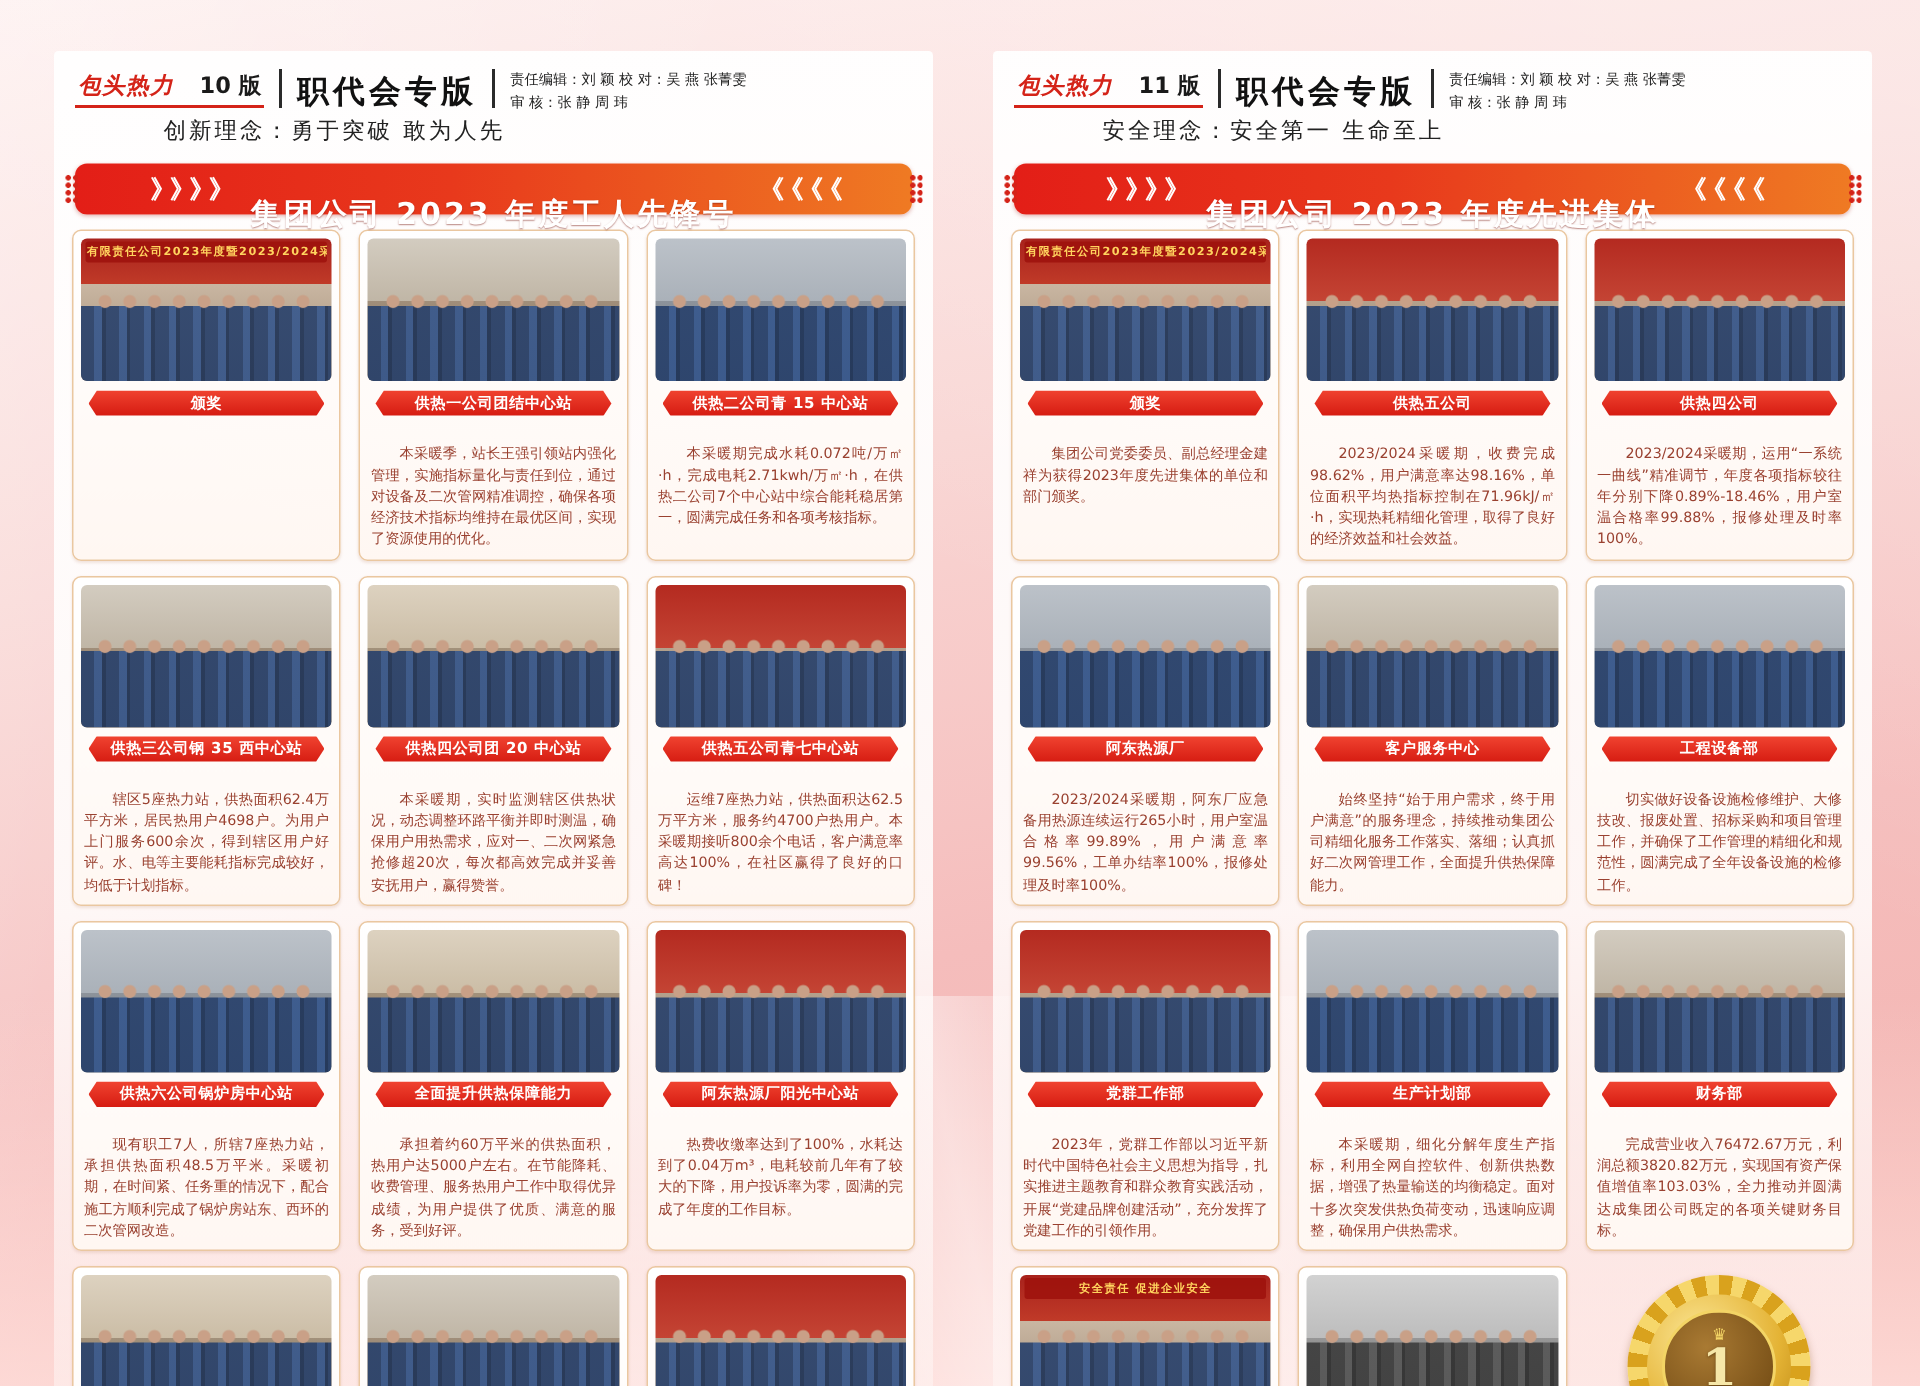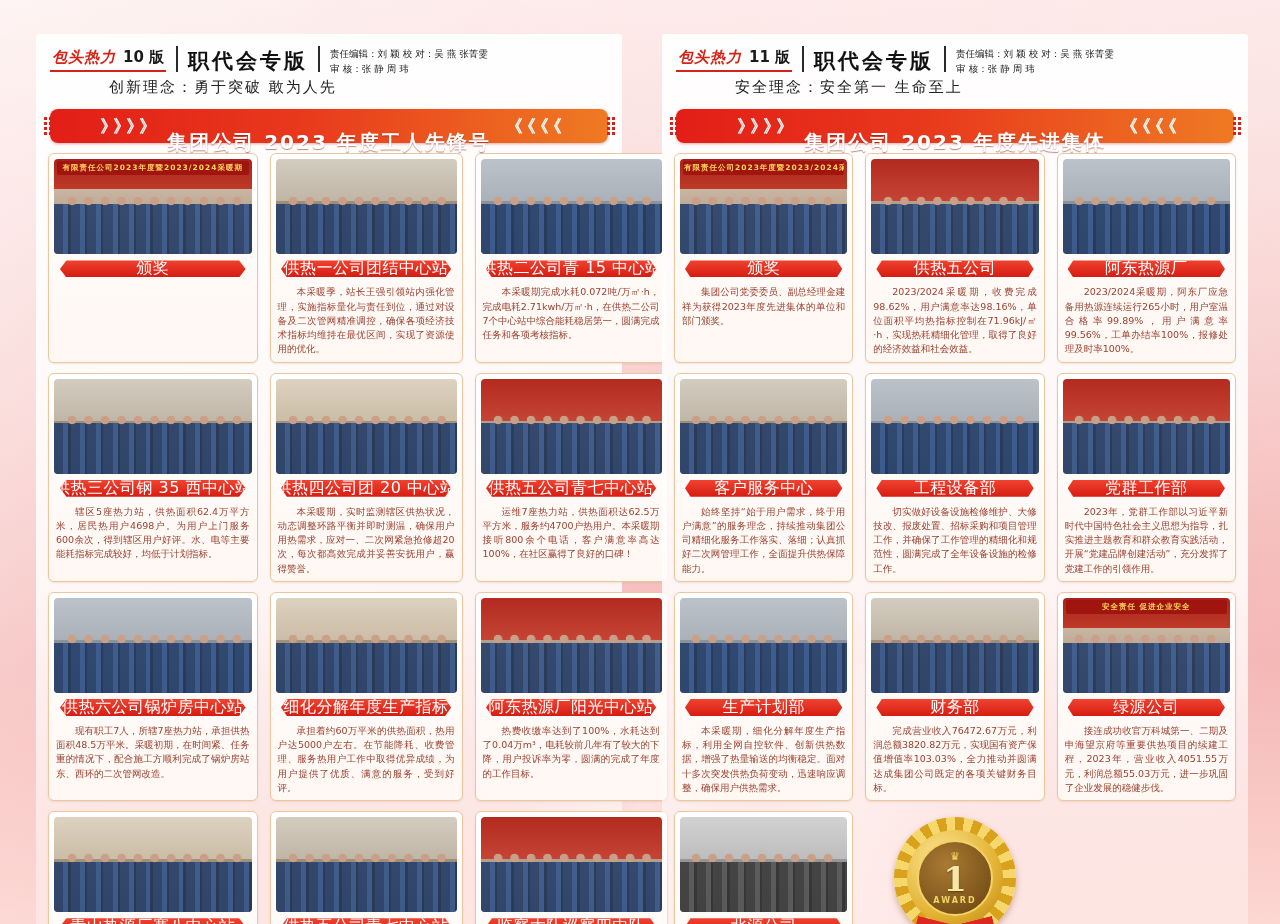--- a/index.html
+++ b/index.html
@@ -21,21 +21,21 @@
       linear-gradient(0deg, rgba(255,224,220,.8), rgba(255,224,220,0));
   }
   .spread { position:relative; display:flex; gap:40px; padding:34px 32px 0 36px; z-index:2; }
   .page {
     width:586px; flex:0 0 586px;
     background:linear-gradient(180deg, rgba(255,255,255,.95) 0%, rgba(255,253,252,.88) 55%, rgba(255,244,242,.35) 96%, rgba(255,244,242,0) 100%);
     border-radius:3px; padding:8px 10px 14px;
   }
   
   .masthead { display:flex; align-items:flex-start; padding:2px 4px 0; }
-  .mast-left { display:flex; align-items:center; gap:7px; border-bottom:2px solid #d42318; padding:4px 2px 3px; }
+  .mast-left { display:flex; align-items:center; gap:17px; border-bottom:2px solid #d42318; padding:4px 2px 3px; }
   .paper-name { color:#d42318; font-style:italic; font-weight:bold; font-size:15px; letter-spacing:1px; }
   .page-no { color:#1a1a1a; font-weight:bold; font-size:15px; white-space:nowrap; }
   .vline { width:2px; height:26px; background:#2a2a2a; margin:2px 10px 0; }
   .section-title { font-size:21px; font-weight:bold; color:#111; letter-spacing:3px; padding-top:3px; white-space:nowrap; }
   .editors { font-size:9.5px; color:#222; line-height:1.55; padding-top:3px; white-space:nowrap; }
   .slogan { font-size:15px; color:#222; letter-spacing:2px; margin:2px 0 0 63px; }
   
   .banner-row { position:relative; margin:12px 4px 10px; }
   .banner {
     height:34px; border-radius:8px; display:flex; align-items:center; justify-content:center; gap:10px;
@@ -75,24 +75,24 @@
   .v-gray    { background:linear-gradient(180deg,#bcc2c9 0%, #aab1b9 44%, #8d939b 44%, #70767e 100%); }
   .v-indoor  { background:linear-gradient(180deg,#ddd2c0 0%, #cbbda6 44%, #a2917b 44%, #806f5b 100%); }
   .v-mono    { background:linear-gradient(180deg,#d2d2d2 0%, #bdbdbd 44%, #979797 44%, #757575 100%); }
   .v-mono::after{ background:repeating-linear-gradient(90deg,#3c3c3c 0 9px,#565656 9px 14px,#2e2e2e 14px 16.5px); }
   .photo-banner{
     position:absolute; z-index:3; top:2px; left:3px; right:3px; text-align:center;
     font-size:7.5px; font-weight:bold; color:#ffd35e; background:rgba(158,18,12,.88);
     padding:2px 1px; border-radius:2px; letter-spacing:1px; white-space:nowrap; overflow:hidden;
   }
   .ribbon{
-    margin:6px auto 8px; width:94%; height:17px;
+    margin:6px auto 19px; width:94%; height:17px;
     background:linear-gradient(180deg,#f04330,#d61c12);
     clip-path:polygon(0 50%,3.5% 0,96.5% 0,100% 50%,96.5% 100%,3.5% 100%);
-    color:#fff; font-size:16px; font-weight:normal; letter-spacing:.5px;
+    color:#fff; font-size:10px; font-weight:bold; letter-spacing:.5px;
     display:flex; align-items:center; justify-content:center; white-space:nowrap;
   }
   .caption{
     font-size:9.5px; color:#9a4130; line-height:1.5; text-align:justify; text-indent:2em;
     padding:0 2px; min-height:52px;
   }
   
   .medal-cell { position:relative; display:flex; align-items:flex-start; justify-content:center; }
   .medal { position:relative; width:150px; height:175px; margin-top:4px; }
   .rosette{
@@ -180,21 +180,21 @@
         <div class="ribbon">供热五公司青七中心站</div>
         <div class="caption">运维7座热力站，供热面积达62.5万平方米，服务约4700户热用户。本采暖期接听800余个电话，客户满意率高达100%，在社区赢得了良好的口碑！</div>
       </div>
       <div class="card">
         <div class="photo v-gray"></div>
         <div class="ribbon">供热六公司锅炉房中心站</div>
         <div class="caption">现有职工7人，所辖7座热力站，承担供热面积48.5万平米。采暖初期，在时间紧、任务重的情况下，配合施工方顺利完成了锅炉房站东、西环的二次管网改造。</div>
       </div>
       <div class="card">
         <div class="photo v-indoor"></div>
-        <div class="ribbon">细化分解年度生产指标</div>
+        <div class="ribbon">全面提升供热保障能力</div>
         <div class="caption">承担着约60万平米的供热面积，热用户达5000户左右。在节能降耗、收费管理、服务热用户工作中取得优异成绩，为用户提供了优质、满意的服务，受到好评。</div>
       </div>
       <div class="card">
         <div class="photo v-red"></div>
         <div class="ribbon">阿东热源厂阳光中心站</div>
         <div class="caption">热费收缴率达到了100%，水耗达到了0.04万m³，电耗较前几年有了较大的下降，用户投诉率为零，圆满的完成了年度的工作目标。</div>
       </div>
       <div class="card">
         <div class="photo v-indoor"></div>
         <div class="ribbon">青山热源厂赛八中心站</div>
@@ -242,20 +242,25 @@
         <div class="photo v-ceremony">
           <div class="photo-banner">有限责任公司2023年度暨2023/2024采暖期</div>
         </div>
         <div class="ribbon">颁奖</div>
         <div class="caption">集团公司党委委员、副总经理金建祥为获得2023年度先进集体的单位和部门颁奖。</div>
       </div>
       <div class="card">
         <div class="photo v-red"></div>
         <div class="ribbon">供热五公司</div>
         <div class="caption">2023/2024采暖期，收费完成98.62%，用户满意率达98.16%，单位面积平均热指标控制在71.96kJ/㎡·h，实现热耗精细化管理，取得了良好的经济效益和社会效益。</div>
+      </div>
+      <div class="card">
+        <div class="photo v-red"></div>
+        <div class="ribbon">供热四公司</div>
+        <div class="caption">2023/2024采暖期，运用“一系统一曲线”精准调节，年度各项指标较往年分别下降0.89%-18.46%，用户室温合格率99.88%，报修处理及时率100%。</div>
       </div>
       <div class="card">
         <div class="photo v-gray"></div>
         <div class="ribbon">阿东热源厂</div>
         <div class="caption">2023/2024采暖期，阿东厂应急备用热源连续运行265小时，用户室温合格率99.89%，用户满意率99.56%，工单办结率100%，报修处理及时率100%。</div>
       </div>
       <div class="card">
         <div class="photo v-wall"></div>
         <div class="ribbon">客户服务中心</div>
         <div class="caption">始终坚持“始于用户需求，终于用户满意”的服务理念，持续推动集团公司精细化服务工作落实、落细；认真抓好二次网管理工作，全面提升供热保障能力。</div>

